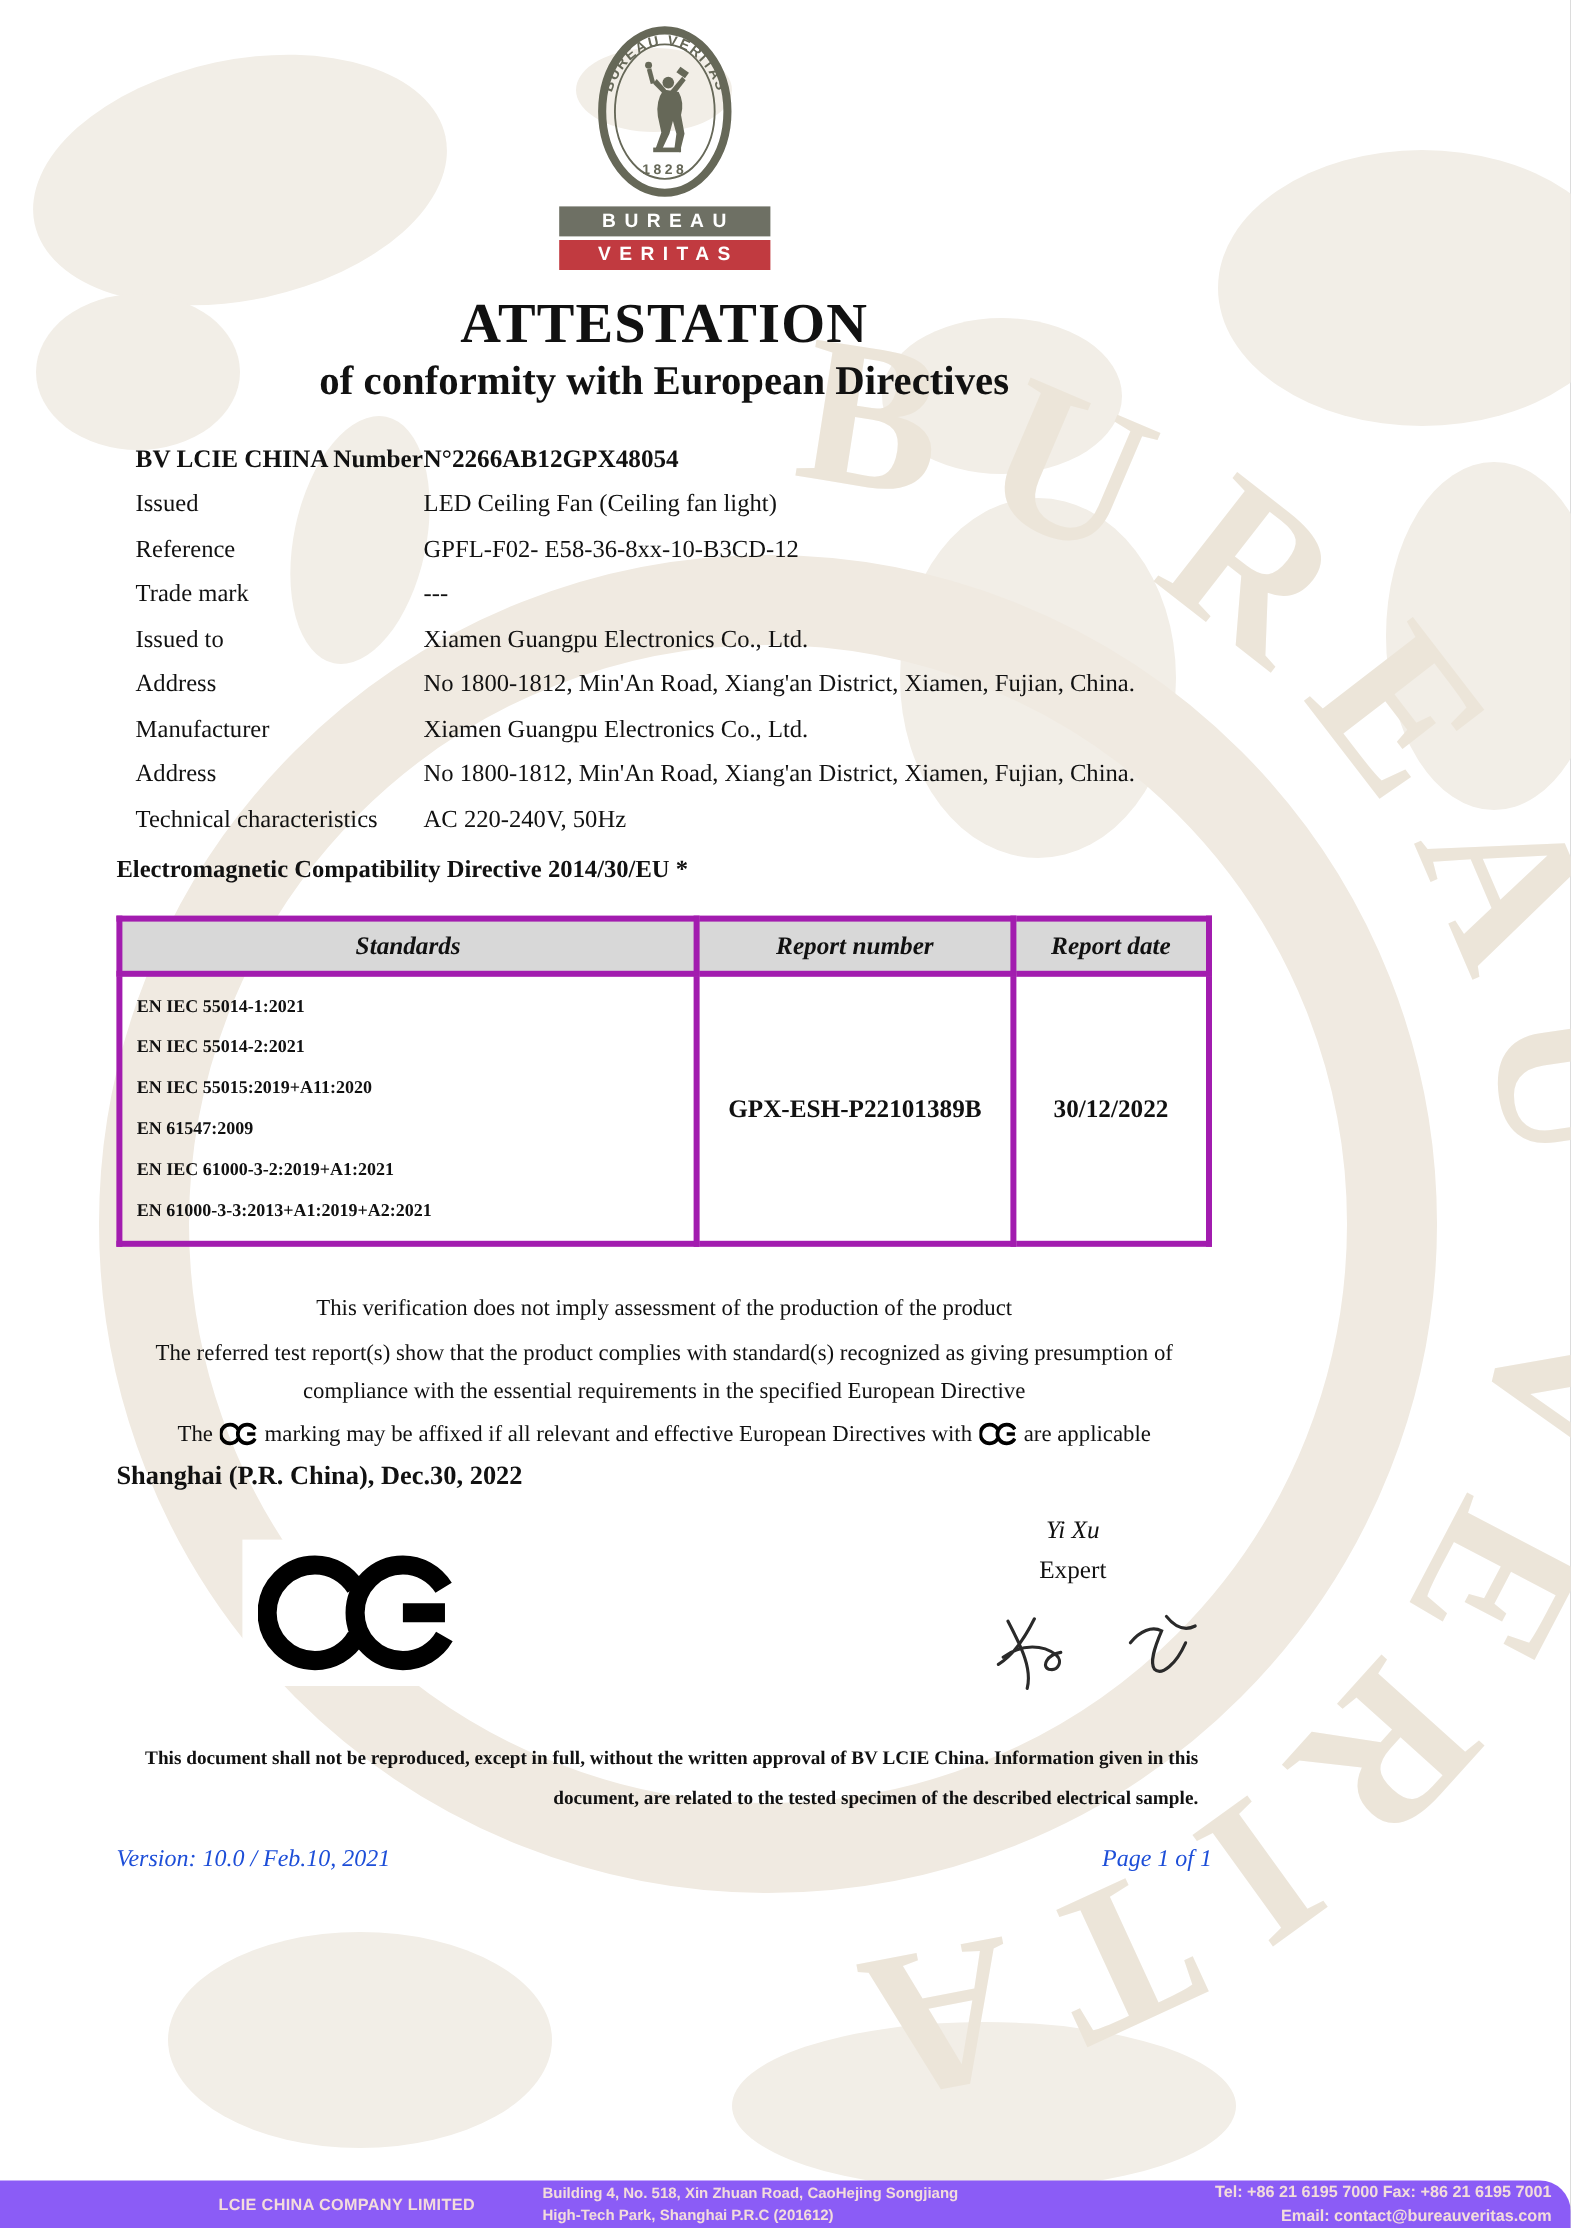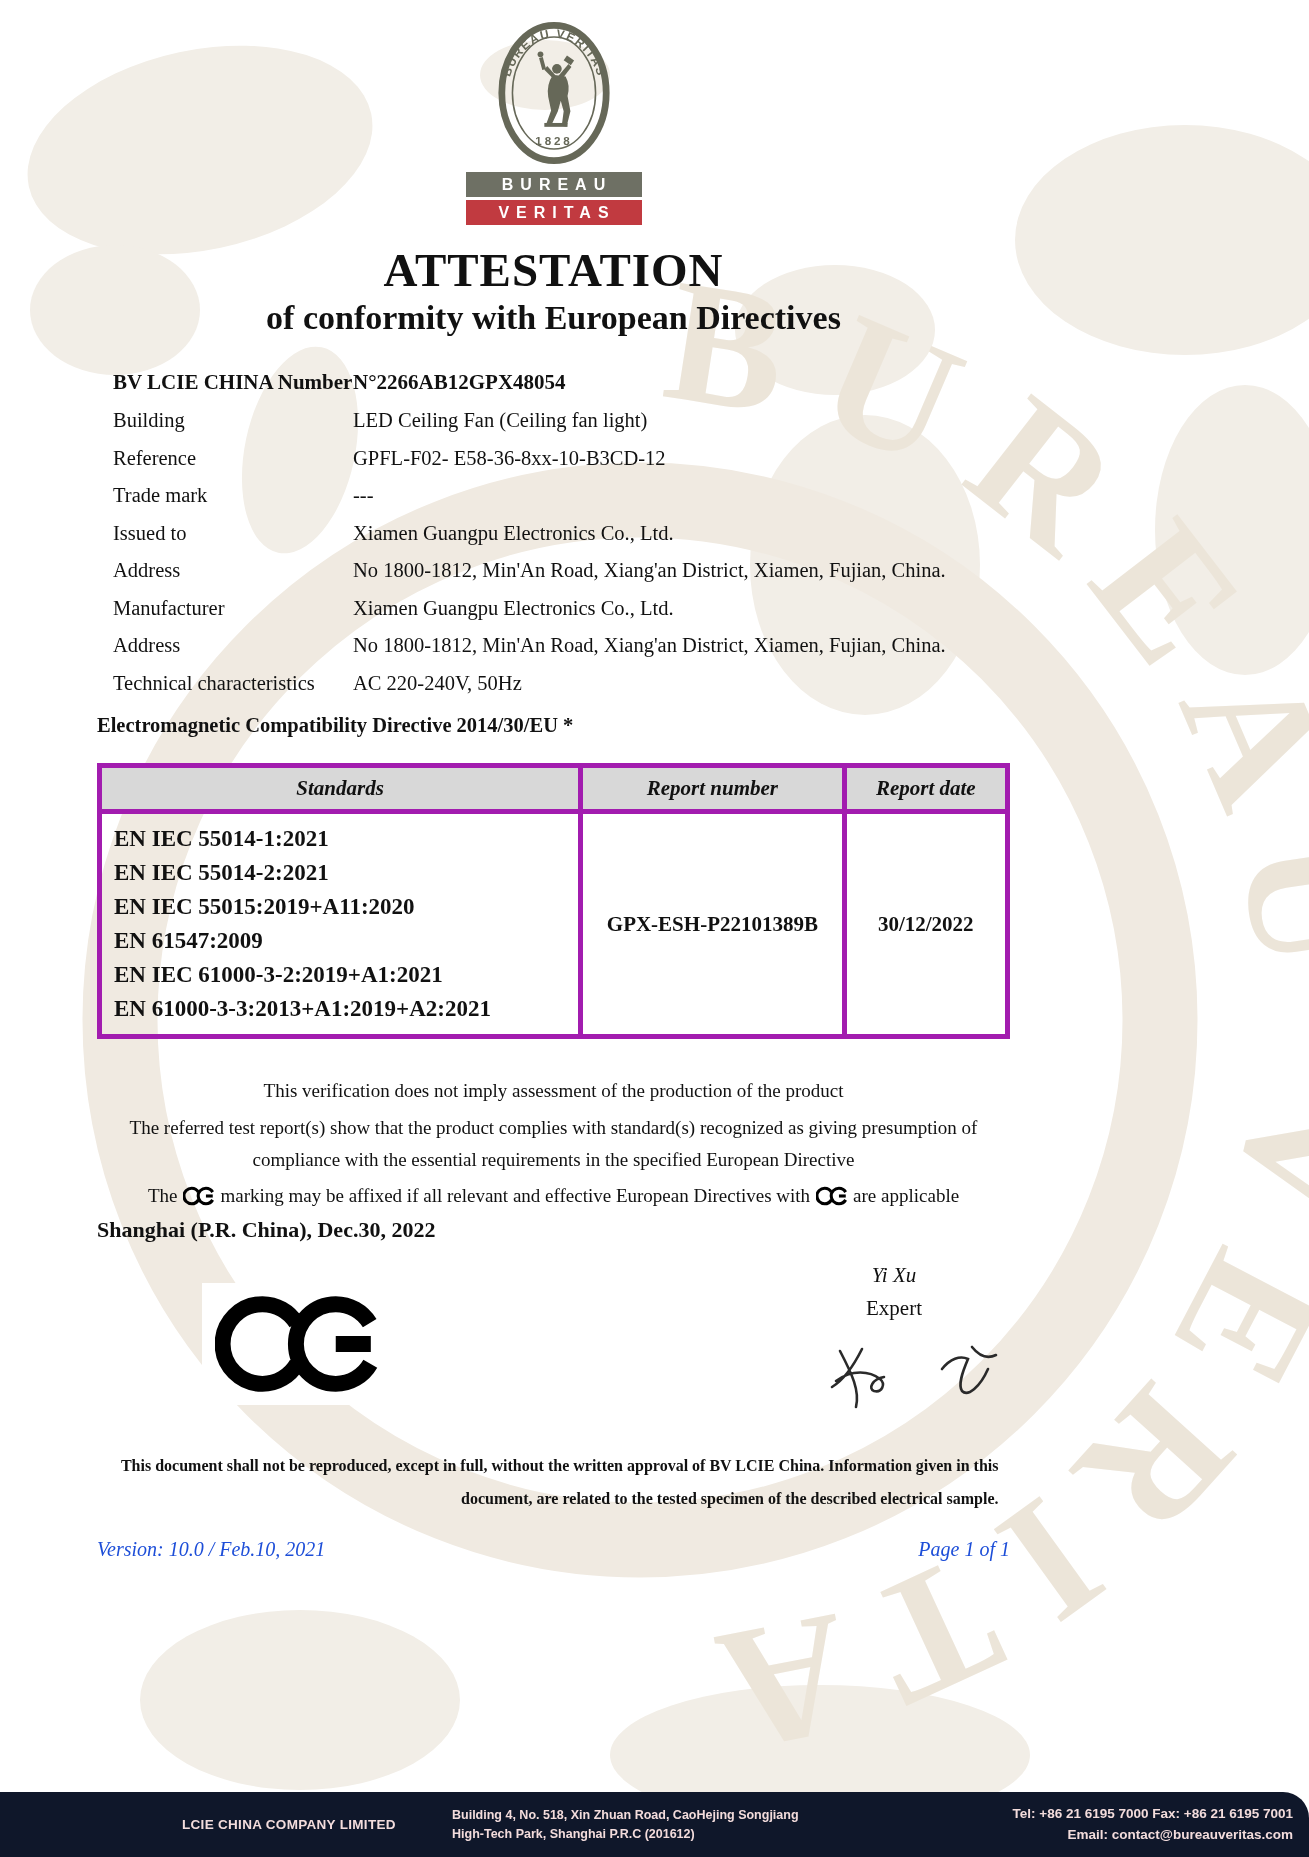--- a/index.html
+++ b/index.html
@@ -37,21 +37,21 @@
 
   
   .ce-md { width:44px; height:28px; vertical-align:-7px; margin:0 8px; }
   .ce-sm { width:31px; height:20px; vertical-align:-4px; margin:0 6px; }
 
   
   table.standards { margin-top:26px; width:100%; border-collapse:collapse; }
   table.standards th, table.standards td { border:5px solid #a21caf; }
   table.standards th { background:#d8d8d8; font-style:italic; font-size:21px; padding:8px 4px; }
   table.standards col.c1 { width:53%; } table.standards col.c2 { width:29%; } table.standards col.c3 { width:18%; }
-  td.std-cell { font-weight:bold; font-size:23px; padding:8px 16px 8px 12px; line-height:34px;border-radius:25px; }
+  td.std-cell { font-weight:bold; font-size:15px; padding:8px 16px 8px 12px; line-height:34px;border-radius:25px; }
   td.center-cell { font-weight:bold; font-size:21px; text-align:center; }
 
   
   .notes { margin-top:36px; font-size:19px; text-align:center; line-height:1.7; }
   .notes p { margin-bottom:4px; }
   .issue-line { margin-top:4px; font-weight:bold; font-size:22px; }
 
   
   .sign-area { position:relative; height:198px; margin-top:8px; }
   .ce-box { position:absolute; left:105px; top:32px; width:190px; height:122px; background:#fff;
@@ -60,21 +60,21 @@
   .signer { position:absolute; right:88px; top:12px; text-align:center; }
   .signer .sname { font-style:italic; font-size:21px; }
   .signer .stitle { font-weight:normal; font-size:21px; margin-top:8px; }
   .sig-stroke { position:absolute; right:8px; top:78px; width:180px; height:90px; }
 
   
   .disclaimer { font-weight:bold; font-size:16px; text-align:right; line-height:2.1; margin:0 auto; max-width:890px; }
   .meta-row { display:flex; justify-content:space-between; margin-top:22px; font-style:italic; font-size:20px; color:#1d4ed8; }
 
   
-  .footer-bar { position:absolute; left:0; bottom:0; width:1309px; height:65px; background:#0f172a; z-index:2;
+  .footer-bar { position:absolute; left:0; bottom:0; width:1309px; height:40px; background:#8b5cf6; z-index:2;
     border-top-right-radius:26px; display:flex; align-items:center; color:#f3dcdc;
     font-family:"Liberation Sans", sans-serif; font-weight:bold; }
   .footer-company { margin-left:182px; width:270px; font-size:13.5px; letter-spacing:.3px; }
   .footer-address { width:350px; font-size:12.5px; line-height:1.45; }
   .footer-contact { margin-left:auto; margin-right:16px; text-align:right; font-size:13.5px; line-height:1.5; }
 </style>
 </head>
 <body>
 
 <div class="page">
@@ -139,21 +139,21 @@
 
     <div class="title1">ATTESTATION</div>
     <div class="title2">of conformity with European Directives</div>
 
     <div class="fields">
       <div class="field-row bold-row">
         <div class="flabel">BV LCIE CHINA Number</div>
         <div class="fvalue">N°2266AB12GPX48054</div>
       </div>
       <div class="field-row">
-        <div class="flabel">Building</div>
+        <div class="flabel">Issued</div>
         <div class="fvalue">LED Ceiling Fan (Ceiling fan light)</div>
       </div>
       <div class="field-row">
         <div class="flabel">Reference</div>
         <div class="fvalue">GPFL-F02- E58-36-8xx-10-B3CD-12</div>
       </div>
       <div class="field-row">
         <div class="flabel">Trade mark</div>
         <div class="fvalue">---</div>
       </div>

